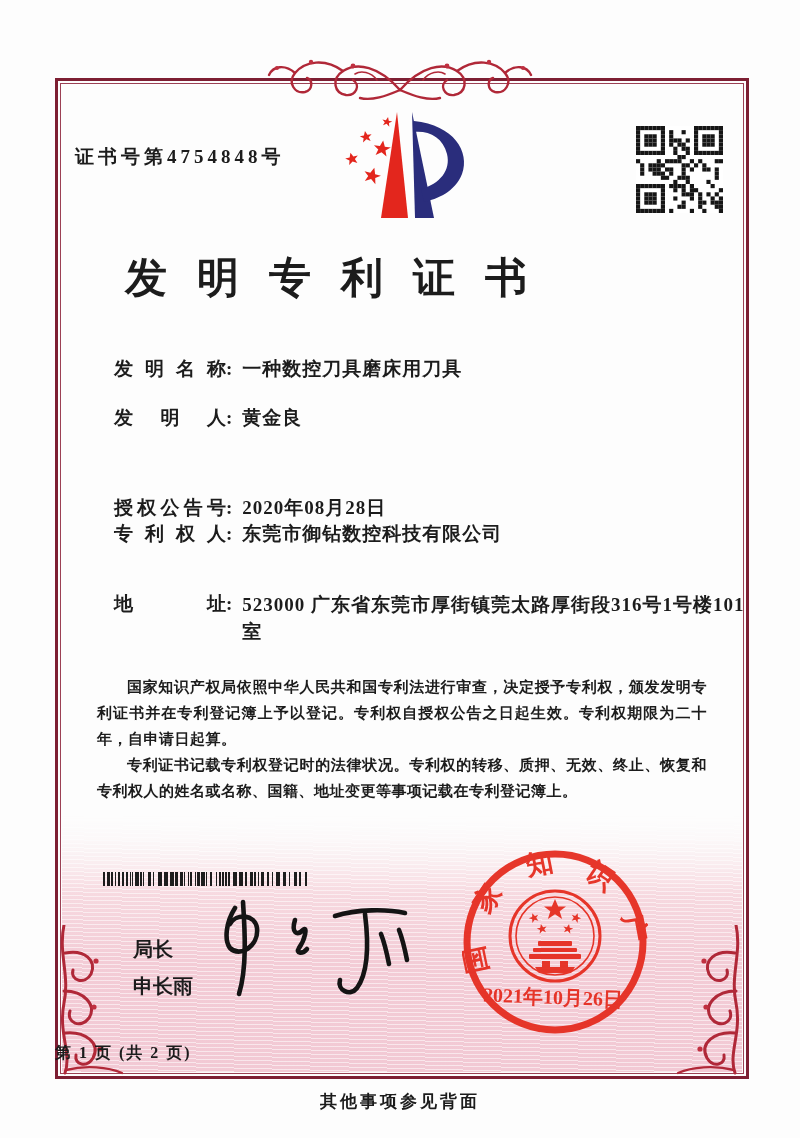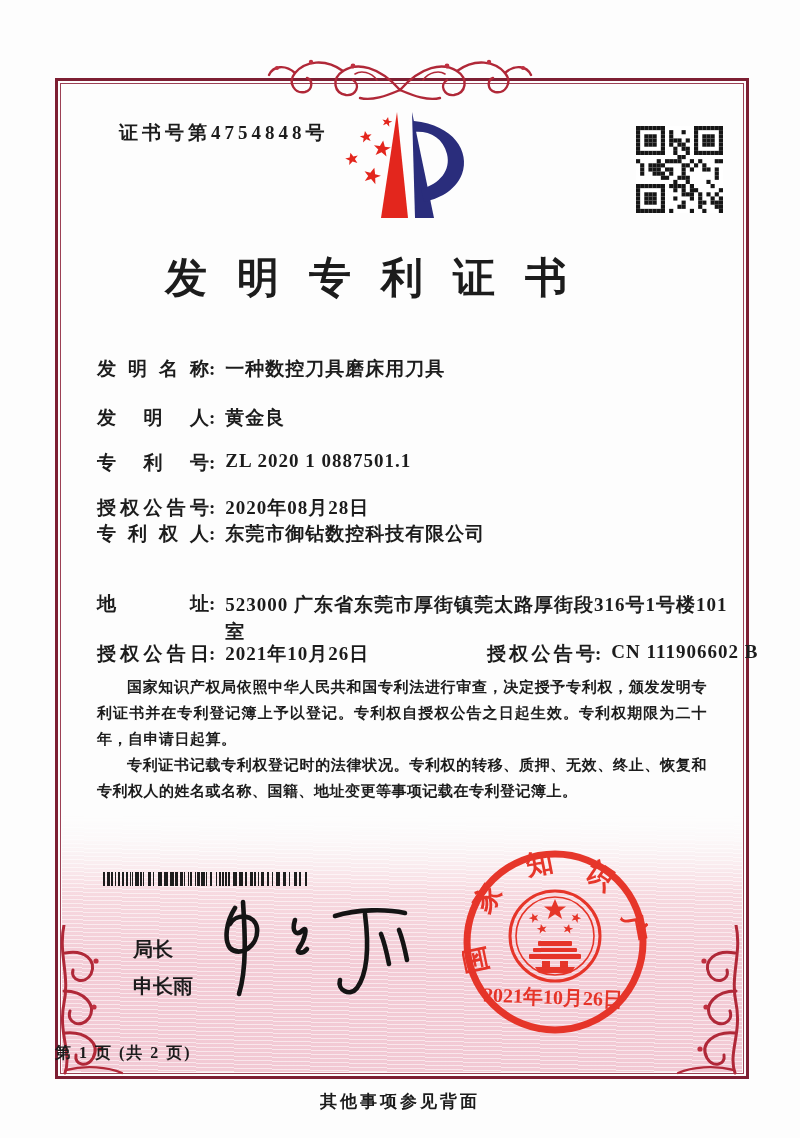--- a/index.html
+++ b/index.html
@@ -9,25 +9,25 @@
   .frame{position:absolute;left:55px;top:78px;width:688px;height:995px;
          border:3px solid #7d1f33;}
   .frame-inner{position:absolute;inset:2px;border:1px solid #9c4054;}
   .pink-band{position:absolute;left:4px;right:4px;bottom:4px;height:262px;
       background:
         repeating-linear-gradient(1.5deg, rgba(255,255,255,.55) 0 1px, rgba(255,255,255,0) 1px 4px),
         linear-gradient(to bottom, rgba(246,216,223,0) 0, rgba(246,214,221,.85) 70px, #f3ccd6 150px, #f2c9d4 100%);
       -webkit-mask-image:linear-gradient(to bottom, transparent 0, #000 85px);
       mask-image:linear-gradient(to bottom, transparent 0, #000 85px);}
   
-  .cert-no{position:absolute;left:75px;top:120px;font-size:19px;font-weight:700;letter-spacing:4px;margin-left:44px;}
+  .cert-no{position:absolute;left:75px;top:144px;font-size:19px;font-weight:700;letter-spacing:4px;}
   .title{position:absolute;left:0;top:250px;width:652px;text-align:center;
-         font-size:42px;font-weight:700;letter-spacing:30px;padding-left:30px;box-sizing:border-box;margin-left:40px;}
+         font-size:42px;font-weight:700;letter-spacing:30px;padding-left:30px;box-sizing:border-box;}
   .frow{position:absolute;left:97px;font-size:19px;font-weight:700;white-space:nowrap;}
-  .flabel{display:inline-block;width:112px;text-align:justify;text-align-last:justify;}
+  .flabel{display:inline-block;width:112px;text-align:justify;text-align-last:justify;margin-left:17px;}
   .fcolon{display:inline-block;margin-right:10px;}
   .fvalue{display:inline-block;vertical-align:top;letter-spacing:1px;}
   .fvalue.wrap{white-space:normal;width:505px;line-height:27px;}
   .grant-no{position:absolute;left:390px;top:0;font-size:19px;font-weight:700;white-space:nowrap;}
   .grant-no .flabel{width:108px;}
   .paras{position:absolute;left:97px;top:674px;width:610px;font-size:15px;font-weight:600;
          line-height:1.74;letter-spacing:.5px;text-align:justify;}
   .paras p{margin:0;text-indent:2em;}
   
   .signer{position:absolute;left:101px;top:931px;font-size:20px;font-weight:700;line-height:37px;margin-left:32px;}
@@ -328,39 +328,28 @@
     </svg>
 
   <div class="title">发明专利证书</div>
 
   <div class="frow" style="top:356px">
     <span class="flabel">发明名称</span><span class="fcolon">:</span><span class="fvalue">一种数控刀具磨床用刀具</span>
   </div>
   <div class="frow" style="top:405px">
     <span class="flabel">发明人</span><span class="fcolon">:</span><span class="fvalue">黄金良</span>
   </div>
-  <div class="frow" style="top:450px">
-    <span class="flabel">专利号</span><span class="fcolon">:</span><span class="fvalue">ZL 2020 1 0887501.1</span>
-  </div>
   <div class="frow" style="top:495px">
     <span class="flabel">授权公告号</span><span class="fcolon">:</span><span class="fvalue">2020年08月28日</span>
   </div>
   <div class="frow" style="top:521px">
     <span class="flabel">专利权人</span><span class="fcolon">:</span><span class="fvalue">东莞市御钻数控科技有限公司</span>
   </div>
   <div class="frow" style="top:591px">
     <span class="flabel">地址</span><span class="fcolon">:</span><span class="fvalue wrap">523000 广东省东莞市厚街镇莞太路厚街段316号1号楼101室</span>
-  </div>
-  <div class="frow" style="top:641px;width:610px">
-    <span>
-      <span class="flabel">授权公告日</span><span class="fcolon">:</span><span class="fvalue">2021年10月26日</span>
-    </span>
-    <span class="grant-no">
-      <span class="flabel">授权公告号</span><span class="fcolon">:</span><span class="fvalue">CN 111906602 B</span>
-    </span>
   </div>
 
   <div class="paras">
     <p>国家知识产权局依照中华人民共和国专利法进行审查，决定授予专利权，颁发发明专利证书并在专利登记簿上予以登记。专利权自授权公告之日起生效。专利权期限为二十年，自申请日起算。</p>
     <p>专利证书记载专利权登记时的法律状况。专利权的转移、质押、无效、终止、恢复和专利权人的姓名或名称、国籍、地址变更等事项记载在专利登记簿上。</p>
   </div>
 
   <svg class="barcode" id="barcode" width="207" height="14" viewBox="0 0 207 14">
       <rect x="0" y="0" width="2" height="14" fill="#1d1d1d"></rect>
       <rect x="4" y="0" width="3" height="14" fill="#1d1d1d"></rect>

